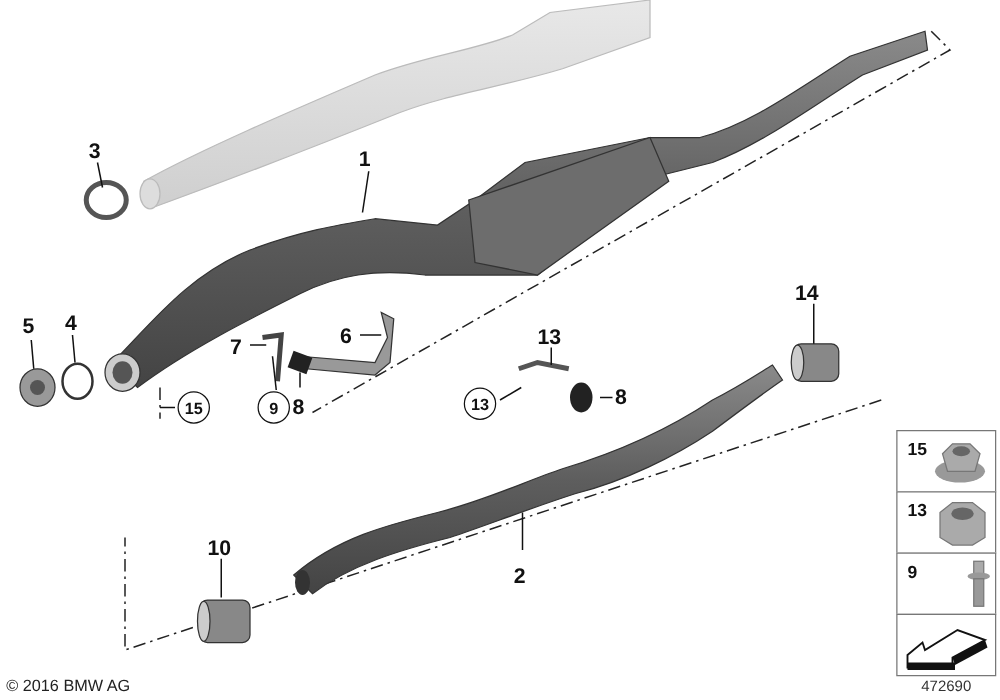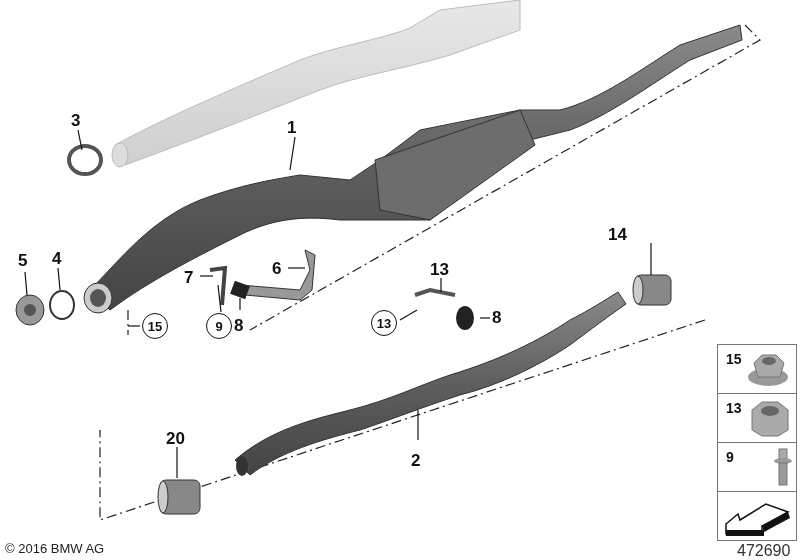--- a/index.html
+++ b/index.html
@@ -4,21 +4,21 @@
 <style>
   html,body{margin:0;padding:0;background:#fff;}
   #stage{position:relative;width:800px;height:560px;overflow:hidden;background:#fff;font-family:"Liberation Sans",sans-serif;}
   svg.diagram{position:absolute;left:0;top:0;}
   .callout{position:absolute;font-weight:bold;font-size:17px;color:#111;line-height:1;}
   .circ{position:absolute;width:24px;height:24px;border:1.5px solid #111;border-radius:50%;font-weight:bold;font-size:13px;display:flex;align-items:center;justify-content:center;background:#fff;color:#111;}
   .legend{position:absolute;left:717px;top:345px;width:80px;}
   .legend-cell{position:relative;width:78px;border:1px solid #777;margin-top:-1px;background:#fff;}
   .legend-num{position:absolute;left:8px;top:6px;font-weight:bold;font-size:14px;color:#111;}
   .copyright{position:absolute;left:5px;top:541px;font-size:13px;color:#222;}
-  .imgid{position:absolute;left:737px;top:542px;font-size:16px;color:#333;}
+  .imgid{position:absolute;left:737px;top:542px;font-size:12px;color:#333;}
 </style>
 </head>
 <body>
 
 <div id="stage">
   <svg class="diagram" width="800" height="560" viewBox="0 0 800 560">
     <defs>
       <linearGradient id="pipeG" x1="0" y1="0" x2="0" y2="1">
         <stop offset="0" stop-color="#8a8a8a"></stop>
         <stop offset="0.5" stop-color="#5e5e5e"></stop>
@@ -107,24 +107,24 @@
   </svg>
 
   <span class="callout" style="left:287px;top:119px">1</span>
   <span class="callout" style="left:411px;top:452px">2</span>
   <span class="callout" style="left:71px;top:112px">3</span>
   <span class="callout" style="left:52px;top:250px">4</span>
   <span class="callout" style="left:18px;top:252px">5</span>
   <span class="callout" style="left:272px;top:260px">6</span>
   <span class="callout" style="left:184px;top:269px">7</span>
   <span class="callout" style="left:234px;top:317px">8</span>
-  <span class="callout" style="left:166px;top:430px">20</span>
+  <span class="callout" style="left:166px;top:430px">10</span>
   <span class="callout" style="left:430px;top:261px">13</span>
   <span class="callout" style="left:492px;top:309px">8</span>
-  <span class="callout" style="left:608px;top:226px">14</span>
+  <span class="callout" style="left:636px;top:226px">14</span>
 
   <span class="circ" style="left:142px;top:313px">15</span>
   <span class="circ" style="left:206px;top:313px">9</span>
   <span class="circ" style="left:371px;top:310px">13</span>
 
   <div class="legend">
     <div class="legend-cell" style="height:48px">
       <span class="legend-num">15</span>
       <svg width="78" height="48" style="position:absolute;left:0;top:0">
         <ellipse cx="50" cy="32" rx="20" ry="9" fill="#999"></ellipse>

